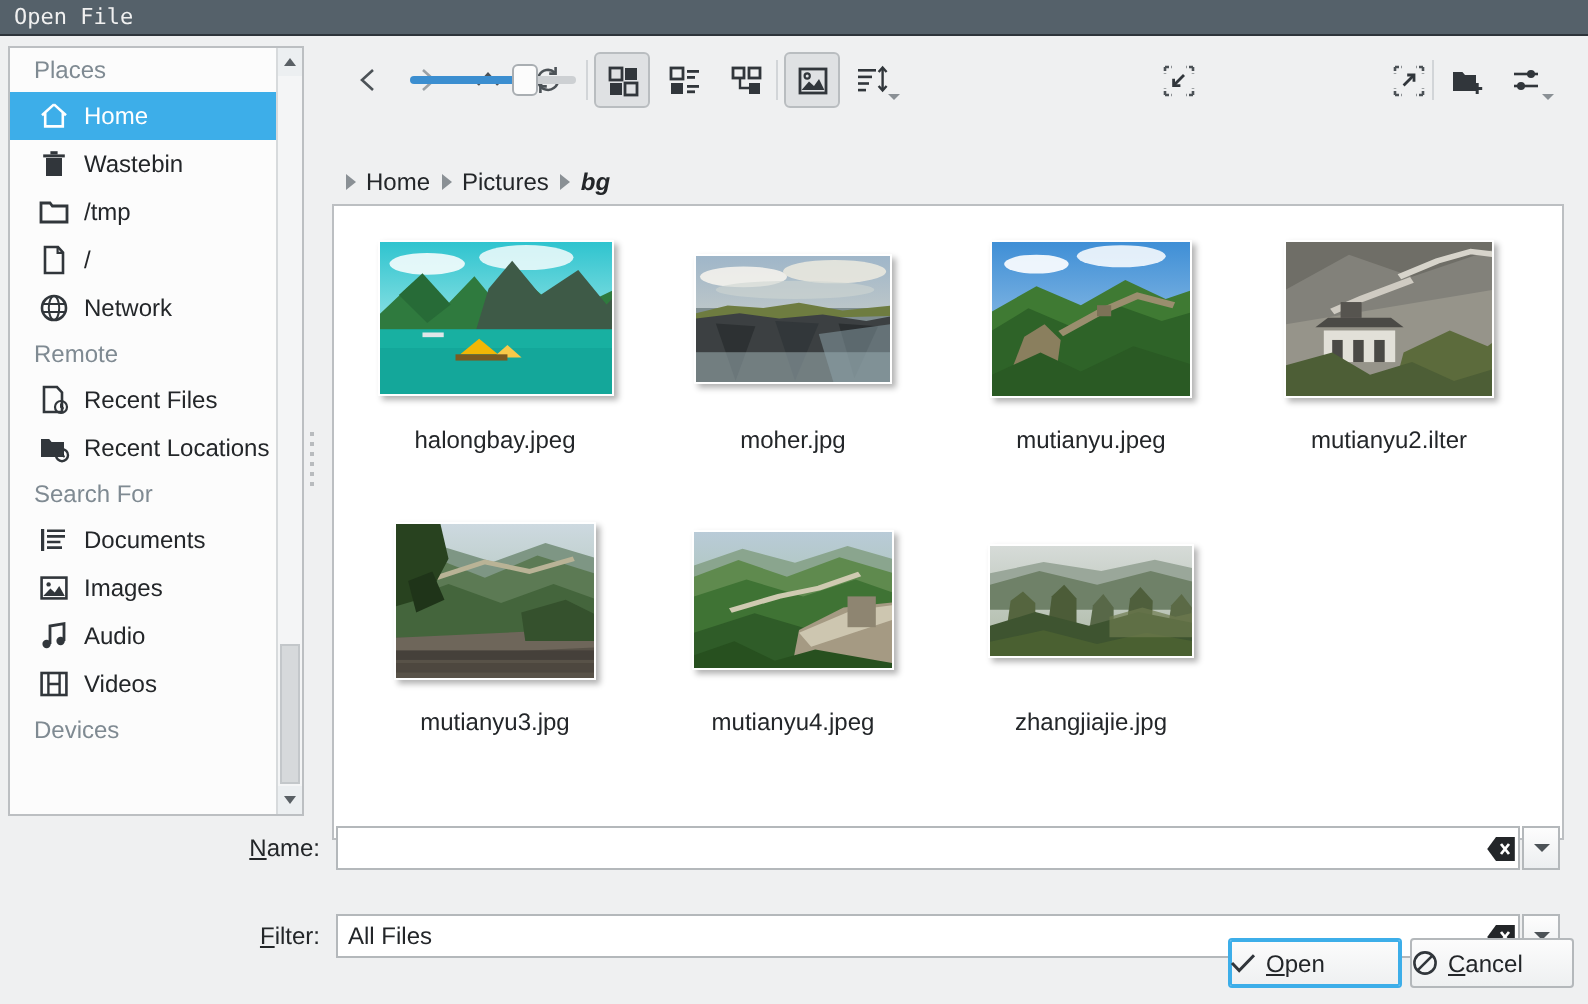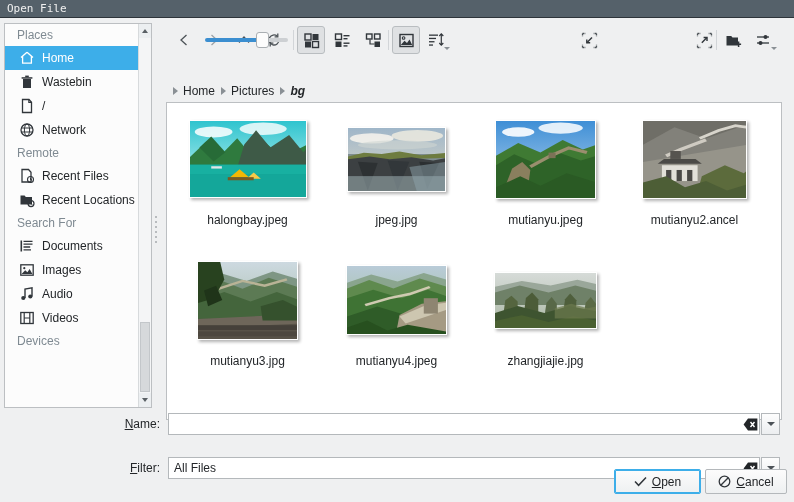--- a/index.html
+++ b/index.html
@@ -289,21 +289,21 @@
     border-top: 4px solid #4c5257;
   }
   
   .btn {
     position: absolute;
     height: 25px;
     background: linear-gradient(#fcfcfc, #eef0f1);
     border: 1px solid #b4b8bb;
     border-radius: 2px;
     box-sizing: border-box;
-    display: flex; align-items: center; justify-content: center;
+    display: flex; align-items: center; justify-content: flex-start;
     font-size: 12px;
     color: #232629;
     gap: 5px;
   }
   .btn.focus {
     border: 1px solid #3daee9;
     box-shadow: 0 0 0 1px #3daee9 inset;
   }
   .btn u { text-decoration: underline; }
   .icon-inline { display: inline-flex; align-items: center; }
@@ -332,20 +332,28 @@
           </div>
           <div class="place-item">
             <span class="place-icon">
               <svg width="16" height="16" viewBox="0 0 16 16">
                 <rect x="4" y="5" width="8" height="9" fill="#31363b"></rect>
                 <rect x="2.6" y="3.2" width="10.8" height="1.5" fill="#31363b"></rect>
                 <rect x="6.2" y="1.6" width="3.6" height="1.6" fill="#31363b"></rect>
               </svg>
             </span>
             <span>Wastebin</span>
+          </div>
+          <div class="place-item">
+            <span class="place-icon">
+              <svg width="16" height="16" viewBox="0 0 16 16">
+                <path d="M1.5 3.5 L6 3.5 L7.2 5 L14.5 5 L14.5 13 L1.5 13 Z" fill="none" stroke="#31363b" stroke-width="1.4"></path>
+              </svg>
+            </span>
+            <span>/tmp</span>
           </div>
           <div class="place-item">
             <span class="place-icon">
               <svg width="16" height="16" viewBox="0 0 16 16">
                 <path d="M3.5 1.5 L10 1.5 L12.5 4.2 L12.5 14.5 L3.5 14.5 Z" fill="none" stroke="#31363b" stroke-width="1.3"></path>
                 <path d="M9.8 1.8 L9.8 4.4 L12.3 4.4" fill="none" stroke="#31363b" stroke-width="1.1"></path>
               </svg>
             </span>
             <span>/</span>
           </div>
@@ -621,21 +629,21 @@
       <path d="M0 44 L16 38 L34 40 L52 36 L74 42 L100 38 L100 46 L0 50 Z" fill="#6e7c40"></path>
       <path d="M0 48 L22 44 L42 48 L64 45 L86 50 L100 46 L100 100 L0 100 Z" fill="#3c4042"></path>
       <path d="M10 52 L20 96 L30 54 Z" fill="#2d3133"></path>
       <path d="M40 50 L50 96 L62 52 Z" fill="#32373a"></path>
       <path d="M72 52 L80 94 L92 54 Z" fill="#2b2f31"></path>
       <rect y="74" width="100" height="26" fill="#9fb0b5" opacity="0.55"></rect>
       <path d="M62 60 L100 52 L100 100 L70 100 Z" fill="#8ea4ab" opacity="0.5"></path>
                 </svg>
               </div>
             </div>
-            <div class="file-label">jpeg.jpg</div>
+            <div class="file-label">moher.jpg</div>
           </div>
           <div class="file-cell">
             <div class="thumb-wrap">
               <div class="thumb" style="width: 101px; height: 79px;">
                 <svg width="101" height="79" viewBox="0 0 100 100" preserveAspectRatio="none">
       <defs>
                     <linearGradient id="g_mutianyub" x1="0" y1="0" x2="0" y2="1">
         <stop offset="0" stop-color="#3f8fd6"></stop>
                       <stop offset="1" stop-color="#bdd8ee"></stop>
                     </linearGradient>
@@ -668,21 +676,21 @@
       <rect x="18" y="56" width="34" height="20" fill="#e2e0d8"></rect>
       <path d="M14 54 L56 54 L50 48 L20 48 Z" fill="#4b4a46"></path>
       <rect x="22" y="62" width="5" height="14" fill="#4a4945"></rect>
       <rect x="32" y="62" width="5" height="14" fill="#4a4945"></rect>
       <rect x="42" y="62" width="5" height="14" fill="#4a4945"></rect>
       <path d="M56 70 L78 56 L96 66 L100 62 L100 100 L50 100 Z" fill="#5c6b3c"></path>
       <path d="M0 78 L22 70 L40 84 L60 76 L80 88 L100 80 L100 100 L0 100 Z" fill="#4d5e36"></path>
                 </svg>
               </div>
             </div>
-            <div class="file-label">mutianyu2.ancel</div>
+            <div class="file-label">mutianyu2.ilter</div>
           </div>
           <div class="file-cell">
             <div class="thumb-wrap">
               <div class="thumb" style="width: 101px; height: 79px;">
                 <svg width="101" height="79" viewBox="0 0 100 100" preserveAspectRatio="none">
       <defs>
                     <linearGradient id="g_mutianyu3h" x1="0" y1="0" x2="0" y2="1">
         <stop offset="0" stop-color="#cdd9e0"></stop>
                       <stop offset="1" stop-color="#9db79c"></stop>
                     </linearGradient>

